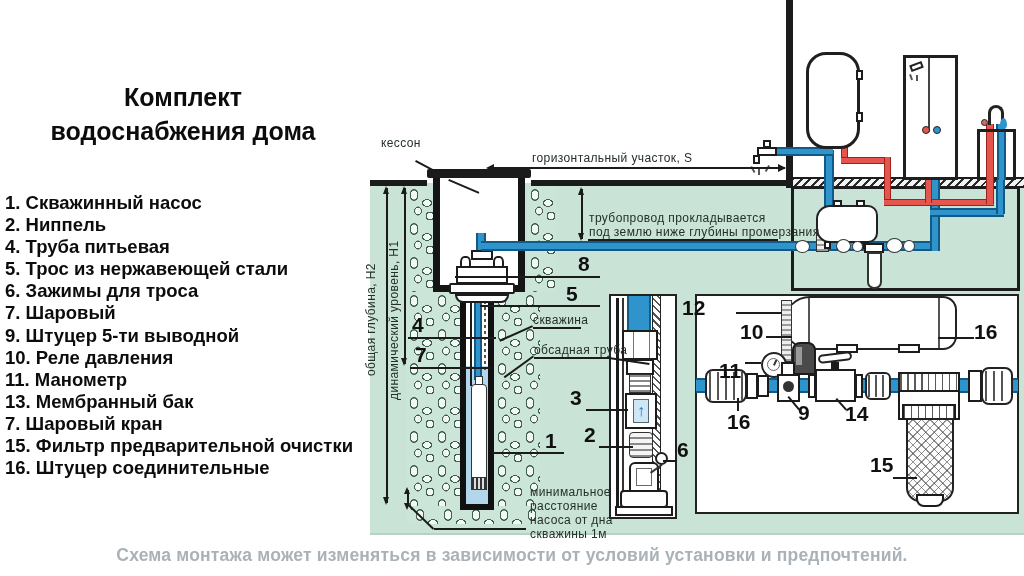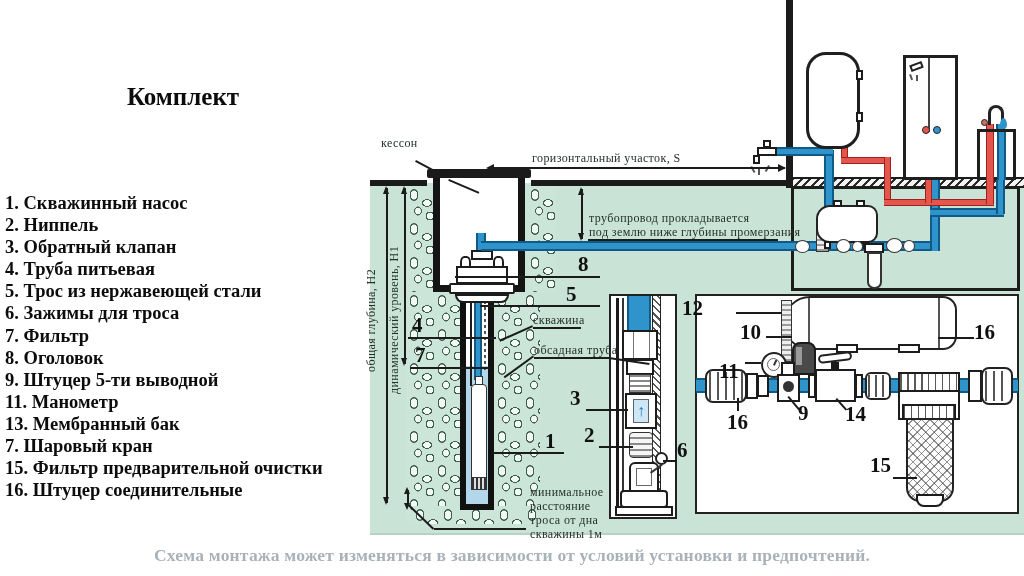--- a/index.html
+++ b/index.html
@@ -1,17 +1,17 @@
 <!DOCTYPE html>
 <html><head>
 <meta charset="utf-8">
 <style>
   html,body{margin:0;padding:0;background:#ffffff;}
   #stage{position:relative;width:1024px;height:576px;background:#fff;overflow:hidden;
-         font-family:Liberation Serif, serif;color:#1b1b1b;}
+         font-family:Liberation Sans, sans-serif;color:#1b1b1b;}
   .a{position:absolute;box-sizing:border-box;}
   .ln{position:absolute;background:#1b1b1b;}
   .w{position:absolute;box-sizing:border-box;background:#fff;border:2px solid #1c1c1c;}
   .tri{position:absolute;width:0;height:0;}
   .t12{position:absolute;font-size:12px;letter-spacing:.4px;color:#243029;white-space:nowrap;}
   .num{position:absolute;font-size:21px;font-weight:bold;color:#101010;}
   .vtxt{position:absolute;writing-mode:vertical-rl;transform:rotate(180deg);
         font-size:12px;letter-spacing:.4px;color:#243029;text-align:center;}
   .ldr{position:absolute;height:1.5px;background:#1b1b1b;transform-origin:0 0;}
   .gravel{position:absolute;background-color:#cbe5d8;
@@ -37,31 +37,31 @@
   #footer-note{position:absolute;left:0;top:545px;width:1024px;text-align:center;
          font-size:17.5px;font-weight:bold;color:#a9b2b8;letter-spacing:.2px;}
 </style>
 </head>
 <body>
 
 <div id="stage">
 
   <div id="title">
     <div>Комплект</div>
+    <div>водоснабжения дома</div>
   </div>
   <div id="plist">
     <div><span>1.</span> <span>Скважинный насос</span></div>
     <div><span>2.</span> <span>Ниппель</span></div>
-    <div><span>3.</span> <span>Обратный клапан</span></div>
     <div><span>4.</span> <span>Труба питьевая</span></div>
     <div><span>5.</span> <span>Трос из нержавеющей стали</span></div>
     <div><span>6.</span> <span>Зажимы для троса</span></div>
-    <div><span>7.</span> <span>Фильтр</span></div>
-    <div><span>8.</span> <span>Оголовок</span></div>
+    <div><span>7.</span> <span>Шаровый</span></div>
     <div><span>9.</span> <span>Штуцер 5-ти выводной</span></div>
+    <div><span>10.</span> <span>Реле давления</span></div>
     <div><span>11.</span> <span>Манометр</span></div>
     <div><span>13.</span> <span>Мембранный бак</span></div>
     <div><span>7.</span> <span>Шаровый кран</span></div>
     <div><span>15.</span> <span>Фильтр предварительной очистки</span></div>
     <div><span>16.</span> <span>Штуцер соединительные</span></div>
   </div>
 
   <div class="a" style="left:370px;top:183px;width:654px;height:352px;background:#c9e4d7;border-bottom:2px solid #b7d2c5;"></div>
 
   <div class="gravel" style="left:406px;top:186px;width:27px;height:106px;"></div>
@@ -239,21 +239,21 @@
   <div class="t12" style="left:533px;top:313px;">скважина</div>
   <div class="ln" style="left:533px;top:327px;width:48px;height:1.5px;"></div>
   <div class="ldr" style="left:533px;top:327px;width:36px;transform:rotate(156deg);"></div>
   <div class="t12" style="left:534px;top:343px;">обсадная труба</div>
   <div class="ln" style="left:534px;top:357px;width:75px;height:1.5px;"></div>
   <div class="ldr" style="left:534px;top:357px;width:36px;transform:rotate(144deg);"></div>
   <div class="ldr" style="left:609px;top:357px;width:41px;transform:rotate(8.5deg);"></div>
 
   <div class="t12" style="left:530px;top:485px;">минимальное</div>
   <div class="t12" style="left:530px;top:499px;">расстояние</div>
-  <div class="t12" style="left:530px;top:513px;">троса от дна</div>
+  <div class="t12" style="left:530px;top:513px;">насоса от дна</div>
   <div class="t12" style="left:530px;top:527px;">скважины 1м</div>
 
   <div class="num" style="left:578px;top:252px;">8</div>
   <div class="ln" style="left:455px;top:276px;width:145px;height:1.5px;"></div>
   <div class="num" style="left:566px;top:282px;">5</div>
   <div class="ln" style="left:480px;top:305px;width:120px;height:1.5px;"></div>
   <div class="num" style="left:412px;top:313px;">4</div>
   <div class="ln" style="left:408px;top:337px;width:88px;height:1.5px;"></div>
   <div class="num" style="left:415px;top:343px;">7</div>
   <div class="ln" style="left:410px;top:367px;width:80px;height:1.5px;"></div>

